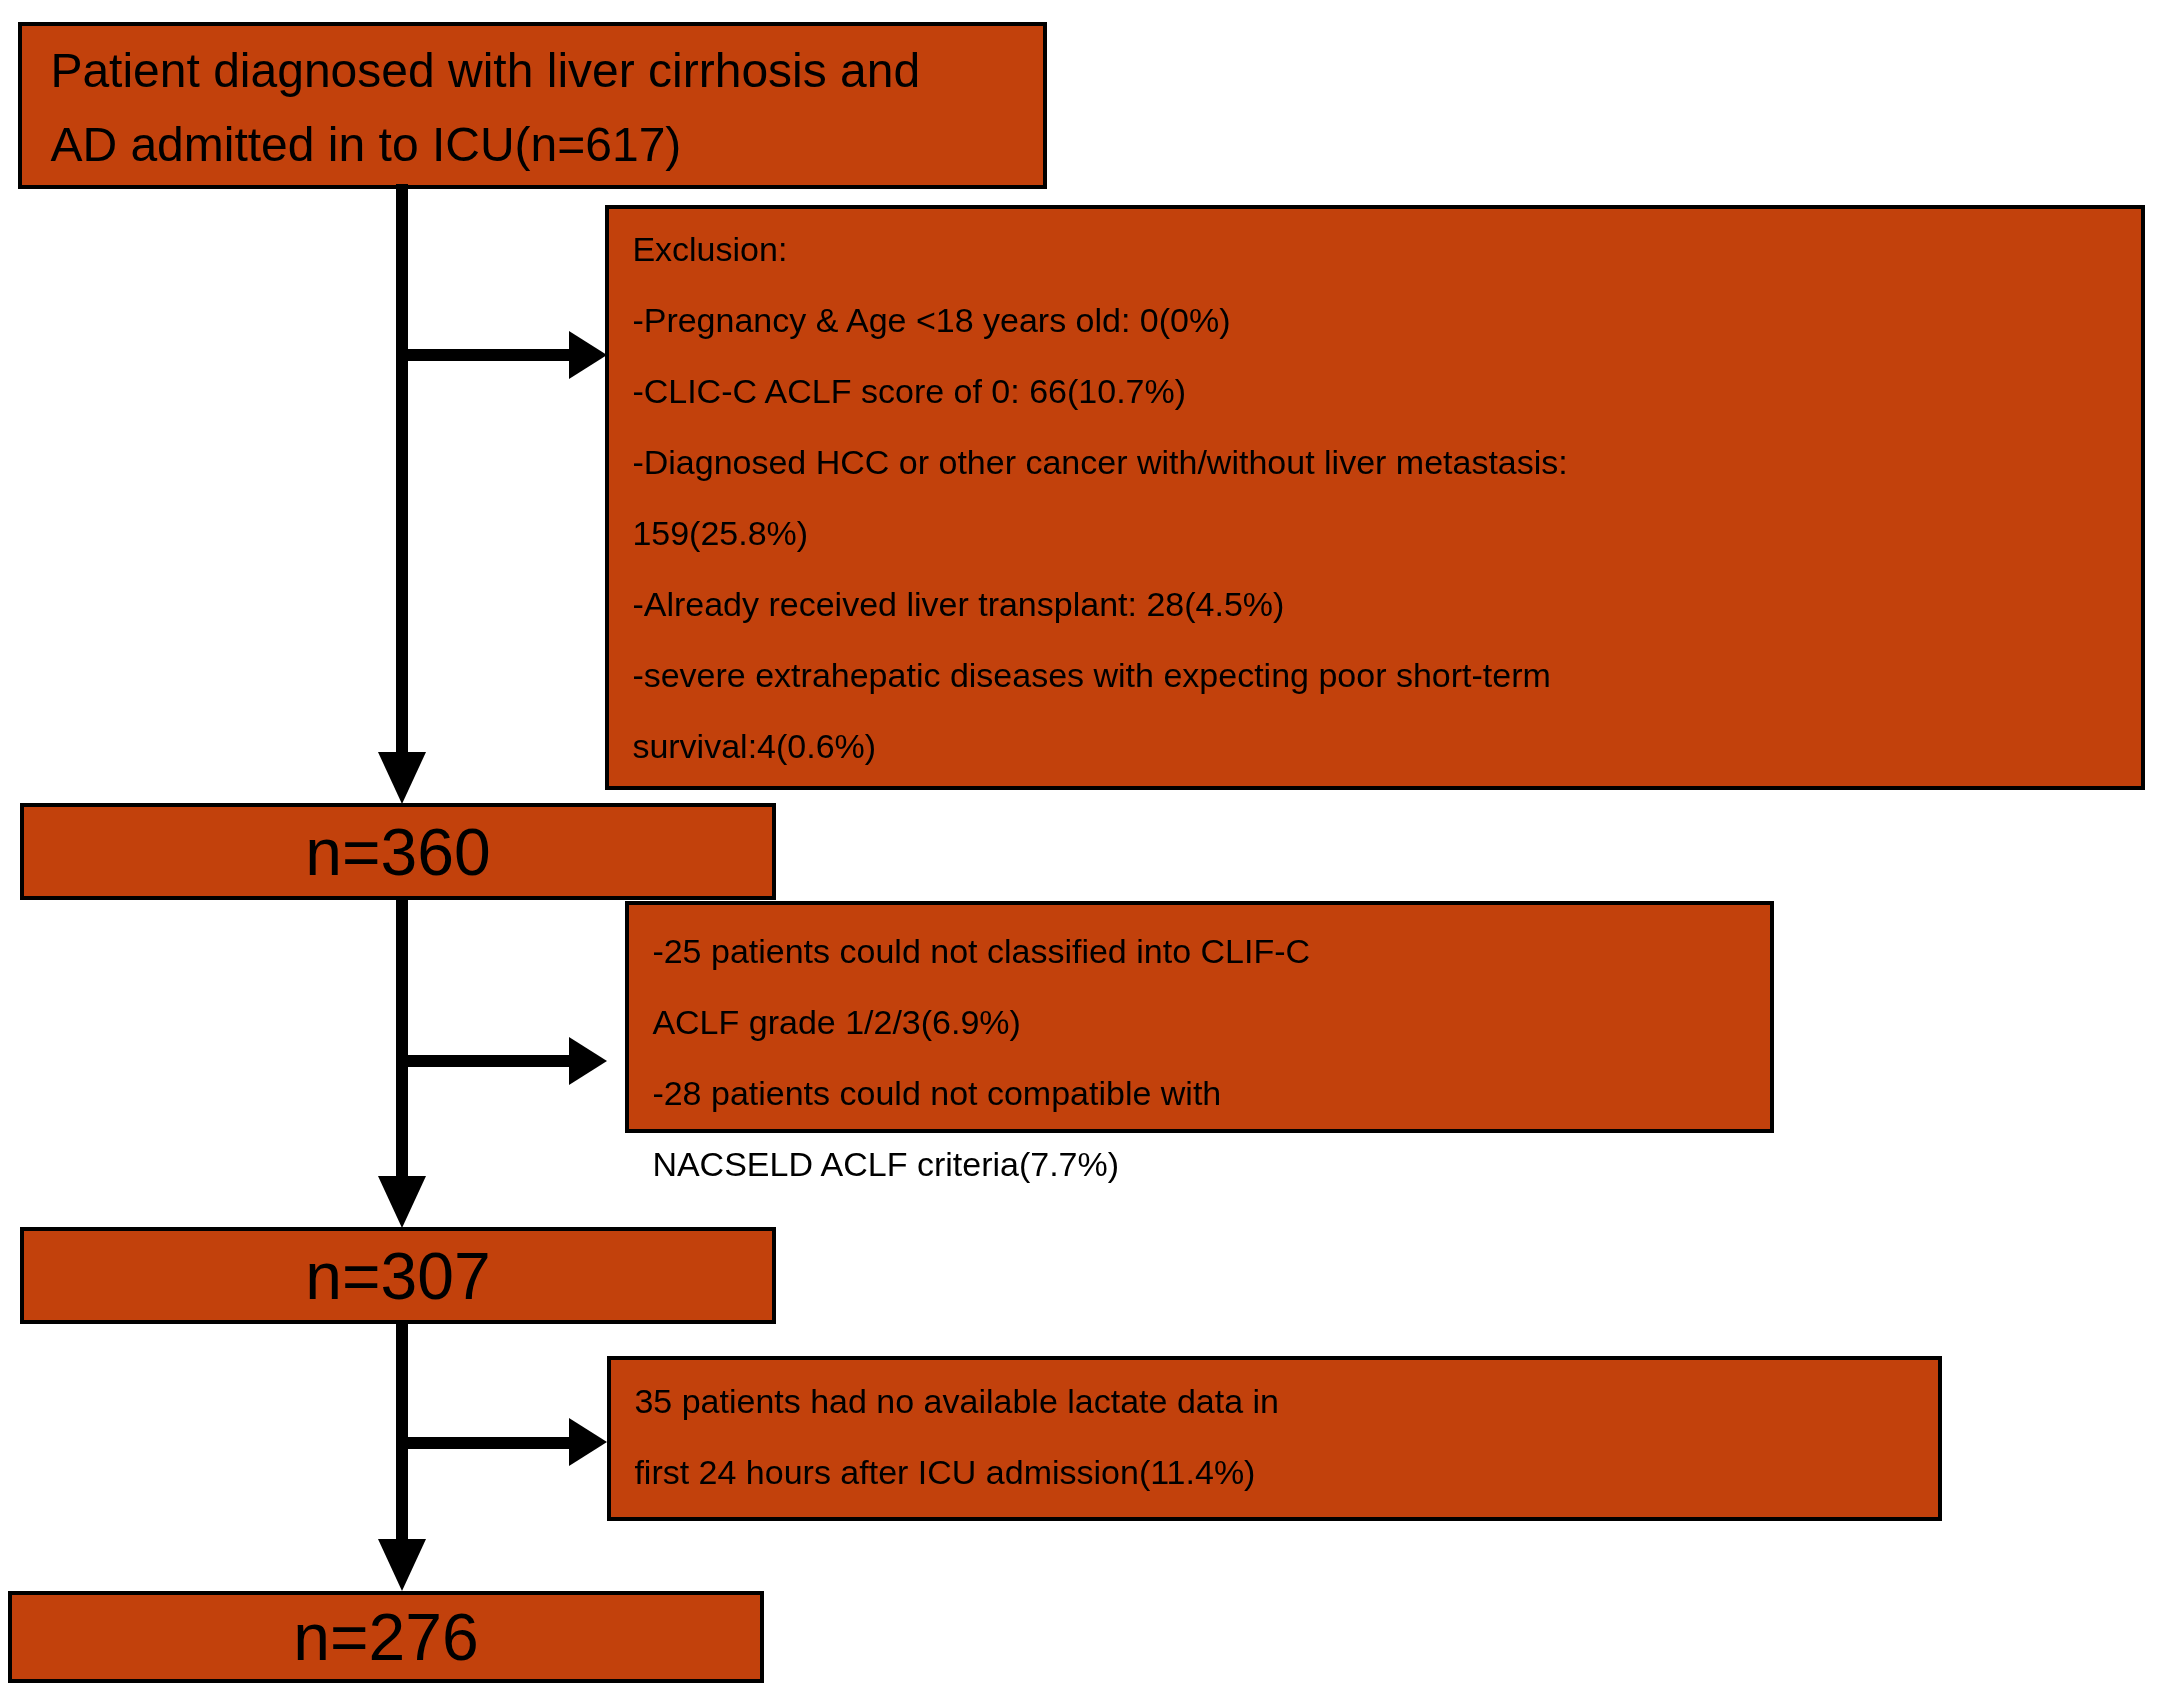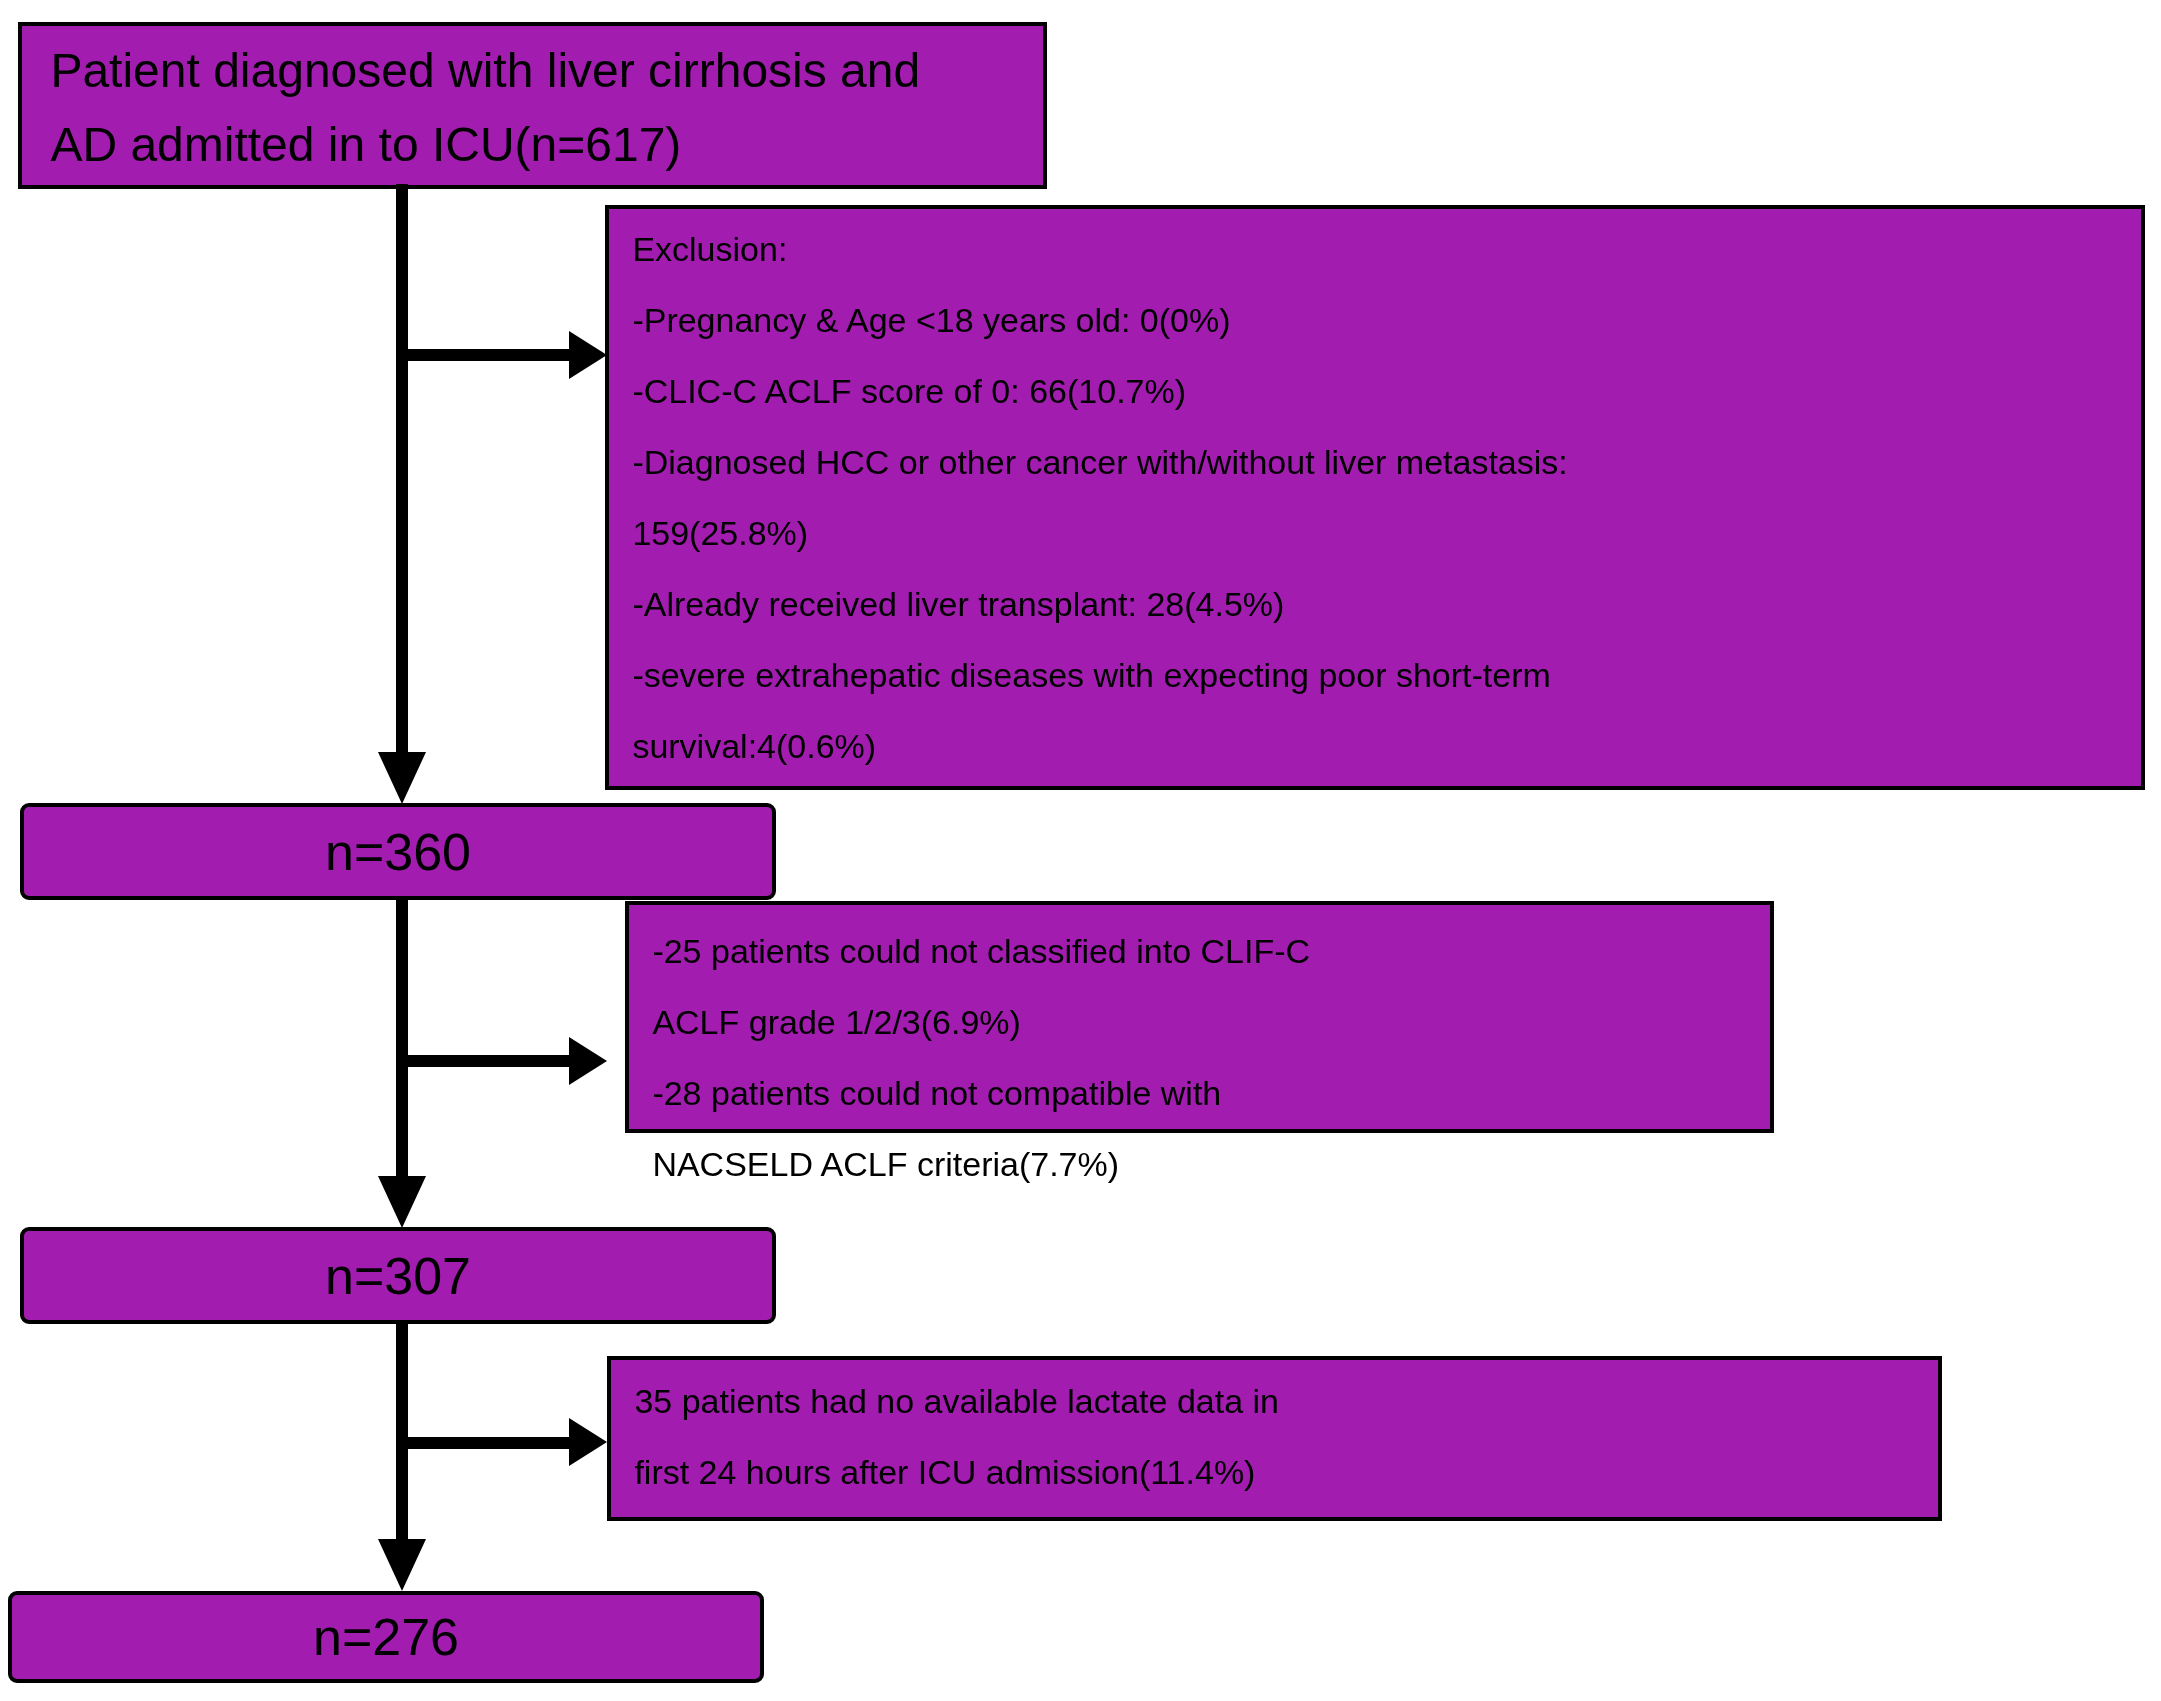--- a/index.html
+++ b/index.html
@@ -14,33 +14,32 @@
     width: 2161px;
     height: 1701px;
     background: #ffffff;
     overflow: hidden;
   }
   
   .box {
     position: absolute;
     box-sizing: border-box;
     border: 4.9px solid #000000;
-    background: #a21caf;
+    background: #c2410c;
   }
   .textbox .line {
     white-space: nowrap;
     font-size: 34px;
     line-height: 71px;
   }
   .nbox {
     display: flex;
     align-items: center;
     justify-content: center;
-    font-size: 52px;
-    border-radius: 9px;
+    font-size: 66px;
   }
   #box-enrollment { left: 18.4px;  top: 21.5px;   width: 1029px; height: 167px; padding: 8.6px 0 0 28px; }
   #box-enrollment .line { font-size: 48px; line-height: 74px; }
   #box-exclusion-1 { left: 605px; top: 205px;  width: 1540px; height: 585px; padding: 4.9px 0 0 23.4px; }
   #box-n360       { left: 20px;  top: 803px; width: 756px; height: 97px; }
   #box-exclusion-2 { left: 625px; top: 901px; width: 1149px; height: 232px; padding: 11px 0 0 23.4px; }
   #box-n307       { left: 20px;  top: 1227px; width: 756px; height: 97px; justify-content: center; }
   #box-exclusion-3 { left: 607px; top: 1356px; width: 1335px; height: 165px; padding: 5.5px 0 0 23.4px; }
   #box-n276       { left: 8px;  top: 1591px; width: 756px; height: 92px; }
 

